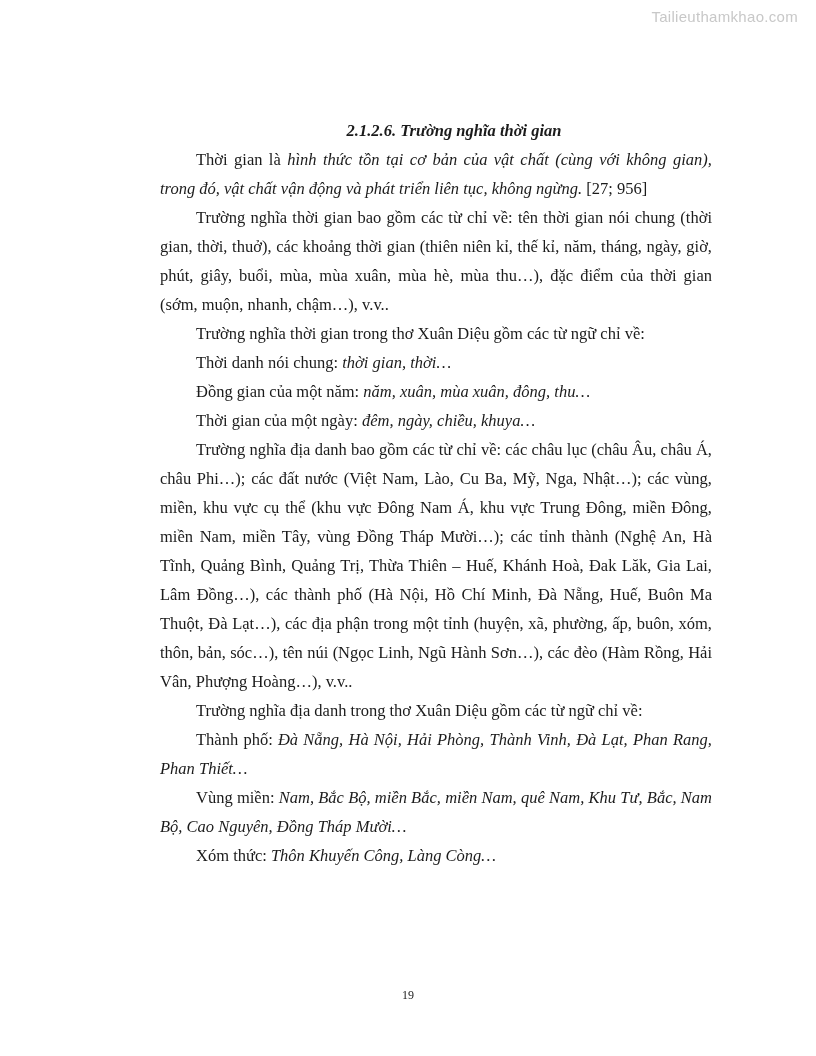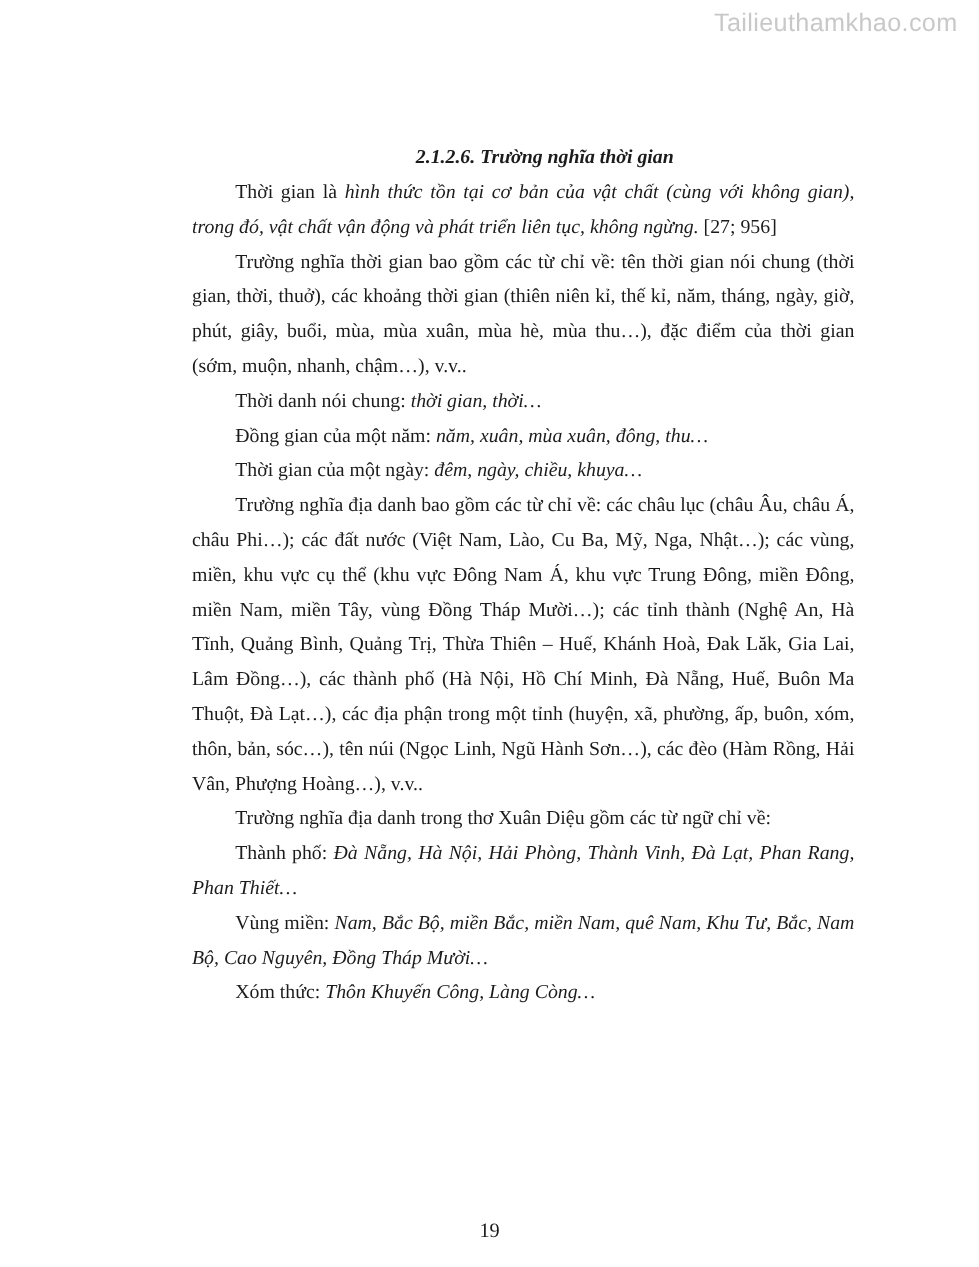--- a/index.html
+++ b/index.html
@@ -14,21 +14,21 @@
     background: #ffffff;
     overflow: hidden;
     font-family: "Liberation Serif", "DejaVu Serif", serif;
     color: #1b1b1b;
   }
   .watermark {
     position: absolute;
     top: 8px;
     right: 18px;
     font-family: "Liberation Sans", "DejaVu Sans", sans-serif;
-    font-size: 21px;
+    font-size: 15px;
     color: #c8c8c8;
     text-shadow: 1px 1px 0 #ffffff;
     letter-spacing: 0.3px;
   }
   .doc-body {
     position: absolute;
     top: 116px;
     left: 160px;
     width: 552px;
   }
@@ -46,35 +46,35 @@
   }
   .doc-body span.italic {
     font-style: italic;
   }
   .page-number {
     position: absolute;
     top: 988px;
     left: 0;
     width: 100%;
     text-align: center;
-    font-size: 17px;
+    font-size: 12px;
     color: #1b1b1b;
-    margin-top: 28px;
   }
 </style>
 </head>
 <body>
 
 <div class="page">
   <div class="watermark">Tailieuthamkhao.com</div>
 
   <div class="doc-body">
       <p class="heading"><span>2.1.2.6. Trường nghĩa thời gian</span></p>
       <p class="paragraph"><span>Thời gian là </span><span class="italic">hình thức tồn tại cơ bản của vật chất (cùng với không gian), trong đó, vật chất vận động và phát triển liên tục, không ngừng.</span><span> [27; 956]</span></p>
       <p class="paragraph"><span>Trường nghĩa thời gian bao gồm các từ chỉ về: tên thời gian nói chung (thời gian, thời, thuở), các khoảng thời gian (thiên niên kỉ, thế kỉ, năm, tháng, ngày, giờ, phút, giây, buổi, mùa, mùa xuân, mùa hè, mùa thu…), đặc điểm của thời gian (sớm, muộn, nhanh, chậm…), v.v..</span></p>
+      <p class="paragraph"><span>Trường nghĩa thời gian trong thơ Xuân Diệu gồm các từ ngữ chỉ về:</span></p>
       <p class="paragraph"><span>Thời danh nói chung: </span><span class="italic">thời gian, thời…</span></p>
       <p class="paragraph"><span>Đồng gian của một năm: </span><span class="italic">năm, xuân, mùa xuân, đông, thu…</span></p>
       <p class="paragraph"><span>Thời gian của một ngày: </span><span class="italic">đêm, ngày, chiều, khuya…</span></p>
       <p class="paragraph"><span>Trường nghĩa địa danh bao gồm các từ chỉ về: các châu lục (châu Âu, châu Á, châu Phi…); các đất nước (Việt Nam, Lào, Cu Ba, Mỹ, Nga, Nhật…); các vùng, miền, khu vực cụ thể (khu vực Đông Nam Á, khu vực Trung Đông, miền Đông, miền Nam, miền Tây, vùng Đồng Tháp Mười…); các tỉnh thành (Nghệ An, Hà Tĩnh, Quảng Bình, Quảng Trị, Thừa Thiên – Huế, Khánh Hoà, Đak Lăk, Gia Lai, Lâm Đồng…), các thành phố (Hà Nội, Hồ Chí Minh, Đà Nẵng, Huế, Buôn Ma Thuột, Đà Lạt…), các địa phận trong một tỉnh (huyện, xã, phường, ấp, buôn, xóm, thôn, bản, sóc…), tên núi (Ngọc Linh, Ngũ Hành Sơn…), các đèo (Hàm Rồng, Hải Vân, Phượng Hoàng…), v.v..</span></p>
       <p class="paragraph"><span>Trường nghĩa địa danh trong thơ Xuân Diệu gồm các từ ngữ chỉ về:</span></p>
       <p class="paragraph"><span>Thành phố: </span><span class="italic">Đà Nẵng, Hà Nội, Hải Phòng, Thành Vinh, Đà Lạt, Phan Rang, Phan Thiết…</span></p>
       <p class="paragraph"><span>Vùng miền: </span><span class="italic">Nam, Bắc Bộ, miền Bắc, miền Nam, quê Nam, Khu Tư, Bắc, Nam Bộ, Cao Nguyên, Đồng Tháp Mười…</span></p>
       <p class="paragraph"><span>Xóm thức: </span><span class="italic">Thôn Khuyến Công, Làng Còng…</span></p>
     </div>
 

